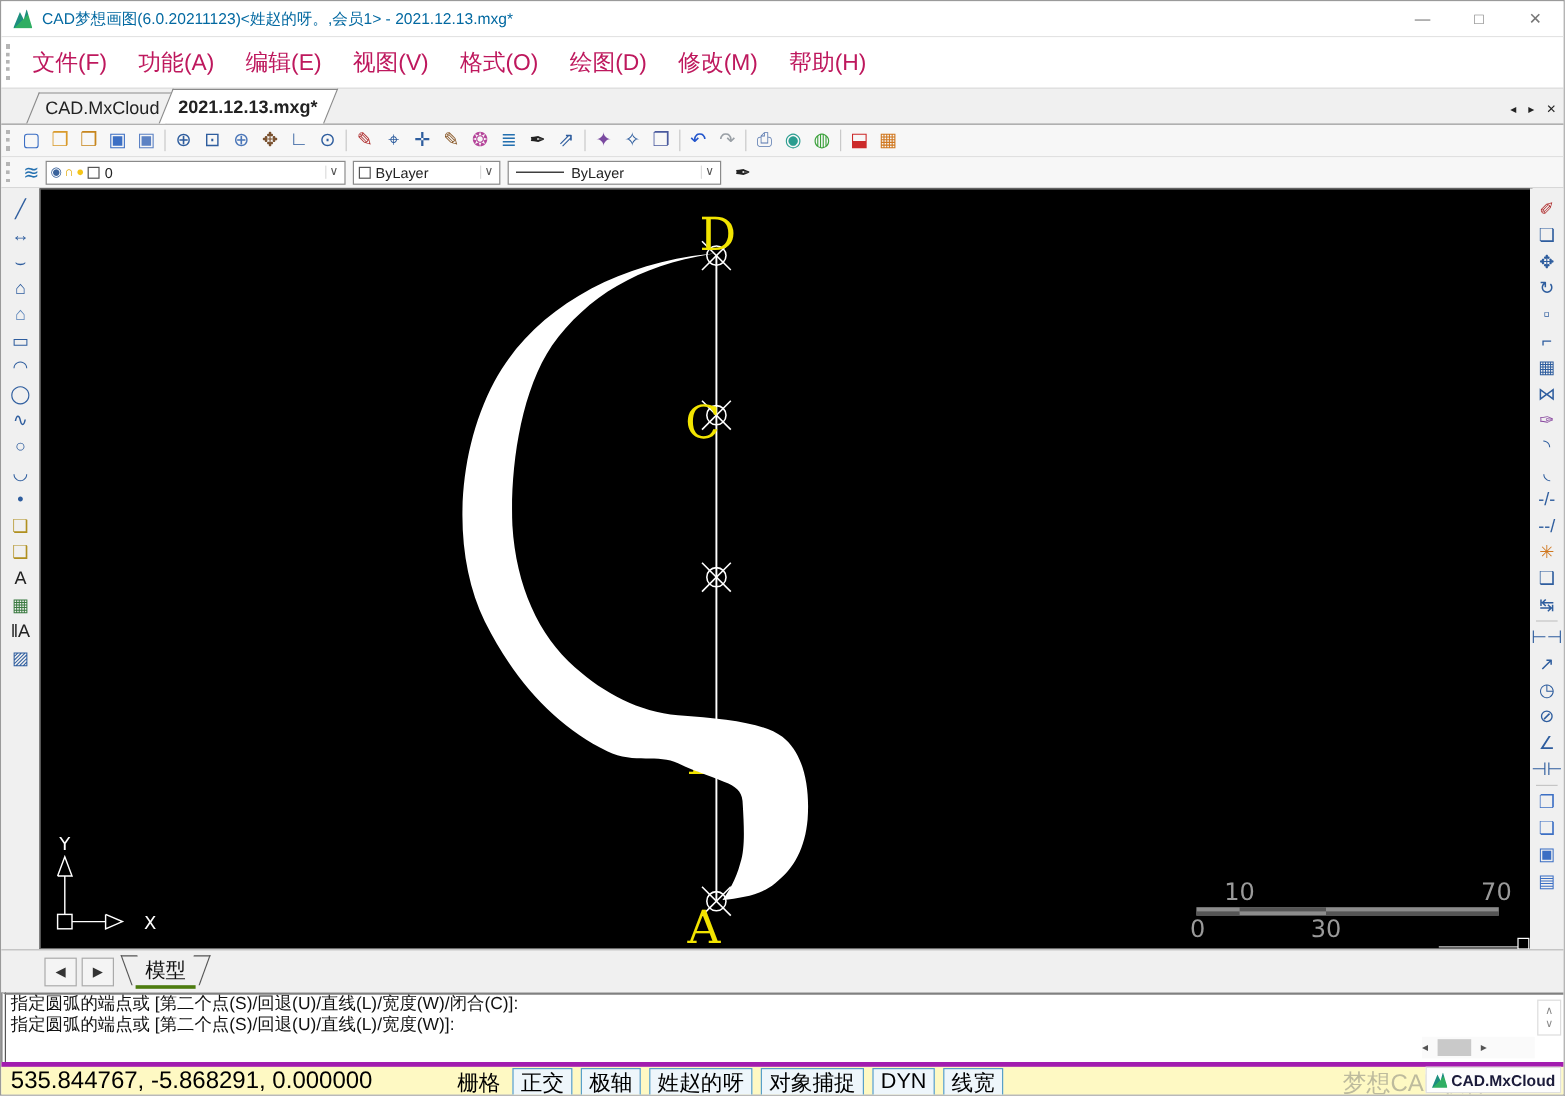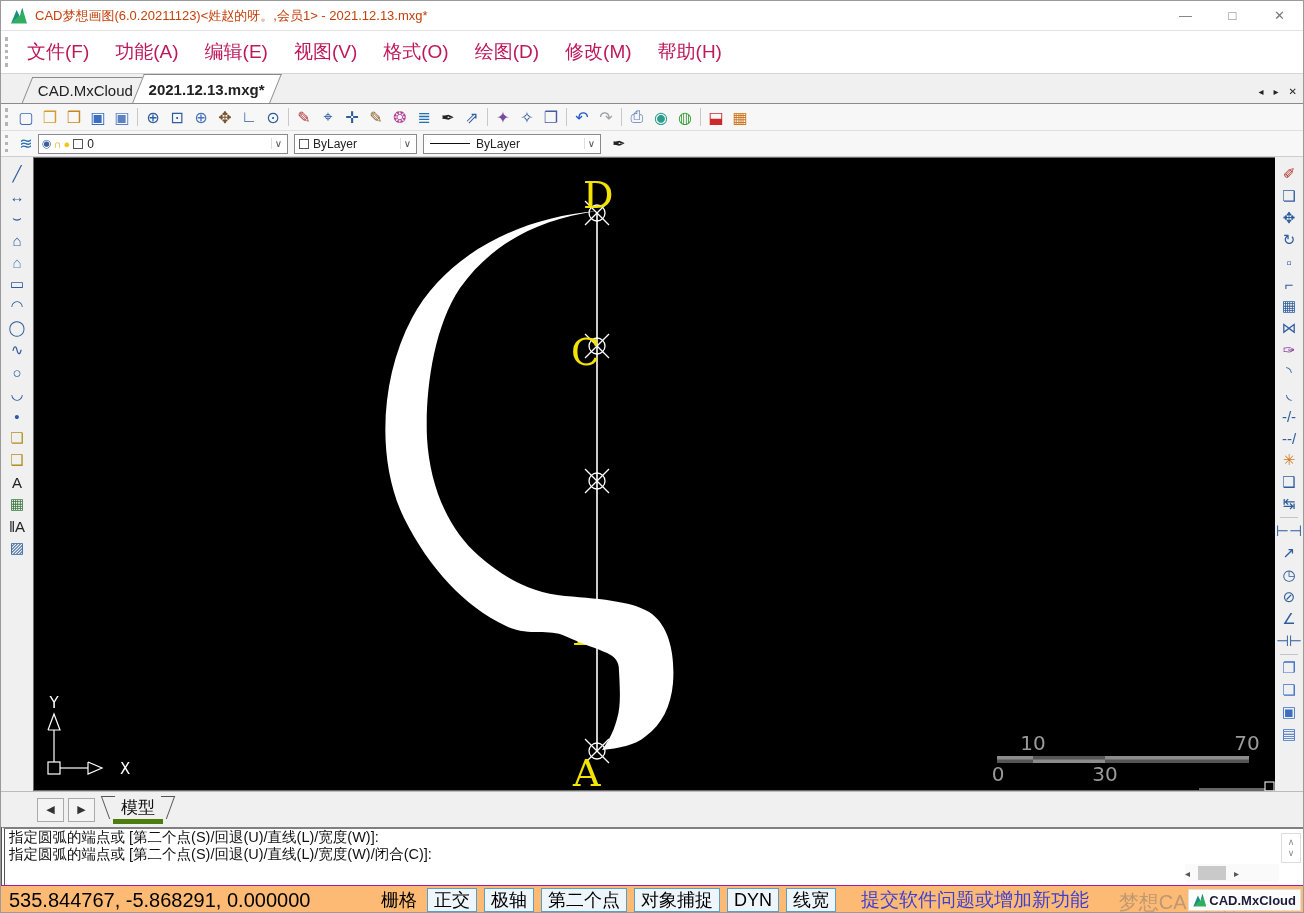--- a/index.html
+++ b/index.html
@@ -3,21 +3,21 @@
 <meta charset="utf-8">
 <style>
   html,body{margin:0;padding:0;background:#d8d8d8;}
   *{box-sizing:border-box;}
   body{font-family:"Liberation Sans","DejaVu Sans",sans-serif;}
   .window{position:relative;width:1304px;height:913px;background:#f0f0f0;border:1px solid #9a9a9a;overflow:hidden;}
 
   
   .titlebar{position:absolute;left:0;top:0;width:100%;height:30px;background:#ffffff;border-bottom:1px solid #e3e3e3;display:flex;align-items:center;}
   .app-logo{width:16px;height:16px;margin:0 8px 0 10px;background:linear-gradient(135deg,#1d8f7e 50%,#2fae62 50%);clip-path:polygon(0 100%,35% 15%,55% 55%,70% 0,100% 100%);}
-  .title-text{font-size:13px;color:#c2410c;}
+  .title-text{font-size:13px;color:#0369a1;}
   .win-btns{margin-left:auto;display:flex;height:100%;}
   .win-btn{width:47px;height:100%;display:flex;align-items:center;justify-content:center;color:#777;font-size:13px;}
 
   
   .menubar{position:absolute;left:0;top:30px;width:100%;height:43px;background:#ffffff;border-bottom:1px solid #d5d5d5;display:flex;align-items:center;}
   .grip{height:70%;border-left:3px dotted #b5b5b5;margin:0 6px 0 4px;}
   .menu-item{font-size:19px;color:#be185d;padding:4px 13px;cursor:default;}
 
   
   .tabbar{position:absolute;left:0;top:73px;width:100%;height:30px;background:#f0f0f0;border-bottom:1px solid #8a8a8a;display:flex;align-items:flex-end;}
@@ -46,35 +46,35 @@
   .rail-right{right:0;width:28px;}
   .rli{width:24px;height:22px;display:flex;align-items:center;justify-content:center;font-size:15px;color:#2e5d9e;cursor:default;}
   .hsep{width:18px;height:1px;background:#c5c5c5;margin:2px 0;}
   .canvas-wrap{position:absolute;left:32px;top:0;width:1244px;height:634px;background:#000;border:1px solid #6a6a6a;border-right:none;}
   svg text{user-select:none;}
 
   
   .modelbar{position:absolute;left:0;top:790px;width:100%;height:36px;background:#f0f0f0;border-top:1px solid #bbb;display:flex;align-items:center;}
   .nav-btn{width:27px;height:24px;border:1px solid #aaa;background:#f4f4f4;display:flex;align-items:center;justify-content:center;font-size:11px;color:#333;margin-left:4px;}
   .nav-btn:first-child{margin-left:36px;}
-  .modeltab{height:28px;margin-left:18px;padding:0 8px;display:flex;align-items:center;font-size:17px;color:#111;background:#f0f0f0;border-bottom:5px solid #4d7c0f;position:relative;}
+  .modeltab{height:28px;margin-left:18px;padding:0 8px;display:flex;align-items:center;font-size:17px;color:#111;background:#f0f0f0;border-bottom:3px solid #4d7c0f;position:relative;}
   .modeltab .e{position:absolute;top:0;width:14px;height:100%;border-top:1px solid #555;}
   .modeltab .el{left:-8px;border-left:1px solid #555;transform:skewX(20deg);}
   .modeltab .er{right:-8px;border-right:1px solid #555;transform:skewX(-20deg);}
 
   
   .cmdarea{position:absolute;left:0;top:826px;width:100%;height:58px;background:#fff;border-top:2px solid #808080;border-left:4px double #555;}
   .cmd-line{font-size:14.5px;color:#111;padding:0 4px;line-height:17px;white-space:nowrap;font-family:"Liberation Sans","DejaVu Sans",sans-serif;}
   .cmd-input{border-top:1px solid #c9c9c9;height:22px;font-size:9px;color:#333;padding:2px 4px;}
   .vscroll{position:absolute;right:2px;top:4px;width:20px;height:30px;border:1px solid #ddd;display:flex;flex-direction:column;align-items:center;justify-content:center;color:#888;font-size:9px;line-height:11px;background:#fff;}
   .hscroll{position:absolute;right:24px;bottom:3px;width:94px;height:18px;background:#fafafa;display:flex;align-items:center;color:#555;font-size:10px;}
   .hscroll .thumb{width:28px;height:14px;background:#c9c9c9;margin:0 8px;}
 
   
-  .statusbar{position:absolute;left:0;top:884px;width:100%;height:29px;background:#fdba74;border-top:1px solid #a21caf;display:flex;align-items:center;}
+  .statusbar{position:absolute;left:0;top:884px;width:100%;height:29px;background:#fef9c3;border-top:4px solid #a21caf;display:flex;align-items:center;}
   .coords{font-size:20px;color:#000;margin-left:8px;width:372px;}
   .grid-label{font-size:18px;color:#000;margin-right:10px;}
   .toggle{font-size:18px;color:#000;border:1px solid #58a0c8;background:#eef6fb;padding:0 6px;margin-right:7px;height:24px;display:flex;align-items:center;}
   .status-link{font-size:19px;color:#3f3fd4;margin-left:18px;white-space:nowrap;z-index:2;}
   .watermark{position:absolute;right:62px;top:888px;font-size:20px;color:rgba(110,110,110,0.45);z-index:1;white-space:nowrap;}
   .brand{position:absolute;right:2px;top:888px;height:22px;background:#fdfdfd;border:1px solid #e0e0e0;display:flex;align-items:center;padding:0 4px;z-index:3;}
   .brand-logo{width:13px;height:13px;margin-right:3px;background:linear-gradient(135deg,#1d8f7e 50%,#2fae62 50%);clip-path:polygon(0 100%,35% 15%,55% 55%,70% 0,100% 100%);}
   .brand-text{font-size:13px;color:#1b1b3a;font-weight:bold;}
 </style>
 </head>
@@ -319,45 +319,44 @@
     <div class="nav-btn">◀</div>
     <div class="nav-btn">▶</div>
     <div class="modeltab">
       <i class="e el"></i>
       <span>模型</span>
       <i class="e er"></i>
     </div>
   </div>
 
   <div class="cmdarea">
+    <div class="cmd-line">指定圆弧的端点或 [第二个点(S)/回退(U)/直线(L)/宽度(W)/闭合(C)]:</div>
     <div class="cmd-line">指定圆弧的端点或 [第二个点(S)/回退(U)/直线(L)/宽度(W)]:</div>
-    <div class="cmd-line">指定圆弧的端点或 [第二个点(S)/回退(U)/直线(L)/宽度(W)/闭合(C)]:</div>
     <div class="vscroll">
       <span>∧</span>
       <span>∨</span>
     </div>
     <div class="hscroll">
       <span>◂</span>
       <span class="thumb"></span>
       <span>▸</span>
     </div>
   </div>
 
   <div class="statusbar">
     <div class="coords">535.844767,  -5.868291,  0.000000</div>
     <div class="grid-label">栅格</div>
     <div id="status-toggles" style="display:flex;align-items:center;">
         <div class="toggle">正交</div>
         <div class="toggle">极轴</div>
-        <div class="toggle">第二个点</div>
+        <div class="toggle">姓赵的呀</div>
         <div class="toggle">对象捕捉</div>
         <div class="toggle">DYN</div>
         <div class="toggle">线宽</div>
       </div>
-    <a class="status-link">提交软件问题或增加新功能</a>
   </div>
   <div class="watermark">梦想CAD软件</div>
   <div class="brand">
     <span class="brand-logo"></span>
     <span class="brand-text">CAD.MxCloud</span>
   </div>
 
 </div>
 
 </body></html>

